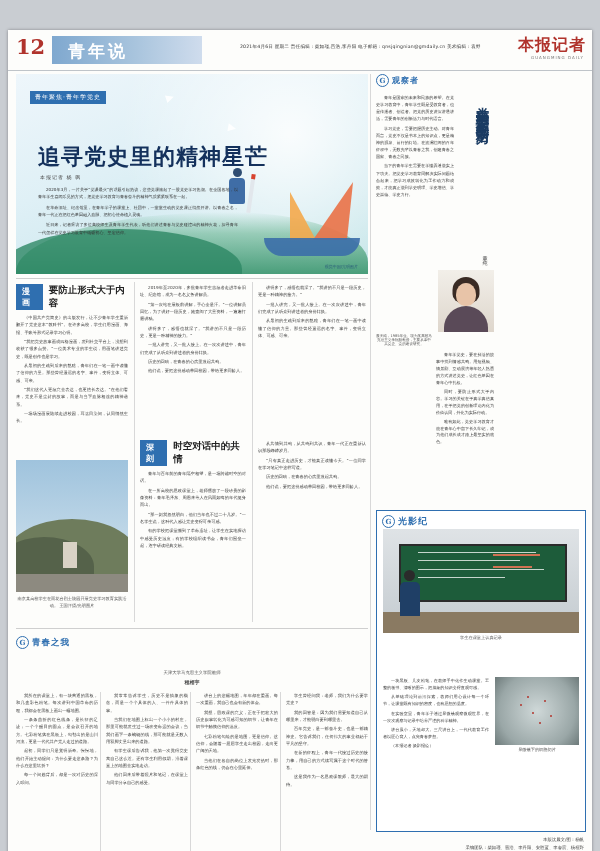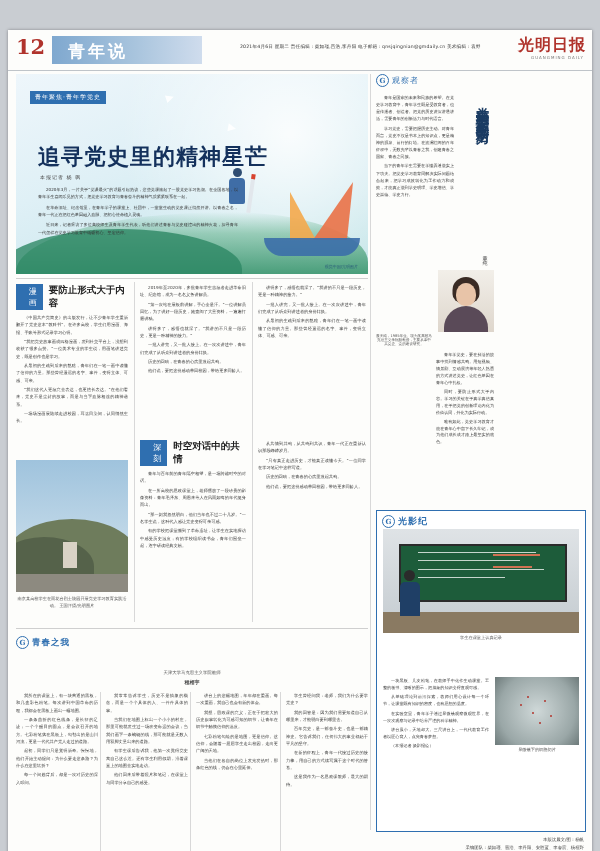--- a/index.html
+++ b/index.html
@@ -23,21 +23,21 @@
      background:linear-gradient(90deg,#7fa8cf 0%,#a8c4dd 55%,#cfdced 100%);}
   .mast-title{position:absolute;left:60px;top:10px;font-size:17px;color:#ffffff;font-weight:bold;letter-spacing:3px;font-family:"DejaVu Serif","Liberation Serif",serif;}
   .mast-info{position:absolute;left:232px;top:14px;font-size:4.6px;color:#333;letter-spacing:.2px;}
   .mast-logo{position:absolute;right:6px;top:5px;font-size:16px;color:#b0332c;font-weight:bold;letter-spacing:1px;font-family:"DejaVu Serif","Liberation Serif",serif;}
   .mast-logo-sub{position:absolute;right:8px;top:25px;font-size:4px;color:#777;letter-spacing:1px;}
 
   
   .col-rule{position:absolute;background:#d8d8d8;width:1px;}
   .hrule{position:absolute;background:#cfcfcf;height:1px;}
   .tag{display:inline-block;background:#2f6fb0;color:#fff;font-size:6px;padding:2px 5px;letter-spacing:1px;}
-  .sec-label{display:inline-block;background:#2f6fb0;color:#fff;font-size:8px;padding:2px 6px;font-weight:normal;text-align:right;}
+  .sec-label{display:inline-block;background:#2f6fb0;color:#fff;font-size:8px;padding:2px 6px;font-weight:bold;}
   .sec-title{font-size:9.5px;font-weight:bold;color:#222;margin-left:6px;font-family:"DejaVu Serif","Liberation Serif",serif;}
   .body-txt{font-size:4.2px;line-height:1.75;color:#3a3a3a;text-align:justify;}
   .body-txt p{margin:0 0 2px 0;text-indent:8px;}
   .caption{font-size:4.2px;color:#555;line-height:1.6;text-align:center;}
 
   
   .hero{position:absolute;left:8px;top:44px;width:352px;height:200px;overflow:hidden;
      background:linear-gradient(160deg,#eef6fb 0%,#dff0f6 40%,#cfe9ef 70%,#bfe3e5 100%);}
   .hero-wash{position:absolute;inset:0;
      background:radial-gradient(circle at 78% 30%,rgba(255,255,255,.85),rgba(255,255,255,0) 55%);}
@@ -65,21 +65,21 @@
   .hero-person .head{width:9px;height:9px;border-radius:50%;background:#2f4d72;margin:0 auto;}
   .hero-person .body{width:16px;height:26px;background:#3f6da6;margin:1px auto 0;border-radius:4px 4px 2px 2px;}
   .hero-person .pen{position:absolute;right:-3px;top:6px;width:4px;height:34px;background:#e2e7ec;border-top:5px solid #d8432e;transform:rotate(8deg);}
   .plane{position:absolute;width:0;height:0;border-left:8px solid #ffffff;border-top:4px solid transparent;border-bottom:4px solid transparent;opacity:.9;}
 
   
   .obs{position:absolute;left:368px;top:44px;width:120px;height:432px;}
   .obs-head{display:flex;align-items:center;gap:3px;}
   .g-badge{width:11px;height:11px;border-radius:50%;border:1.4px solid #2f6fb0;color:#2f6fb0;font-size:7px;
      display:flex;align-items:center;justify-content:center;font-weight:bold;font-family:"DejaVu Serif","Liberation Serif",serif;}
-  .obs-name{font-size:8px;font-weight:normal;color:#2f6fb0;letter-spacing:1px;}
+  .obs-name{font-size:8px;font-weight:bold;color:#2f6fb0;letter-spacing:1px;}
   .vtitle{position:absolute;right:4px;top:22px;writing-mode:vertical-rl;font-size:13.5px;font-weight:bold;
      color:#1b3c63;letter-spacing:2px;font-family:"DejaVu Serif","Liberation Serif",serif;line-height:1.35;height:150px;}
   .vauthor{position:absolute;right:8px;top:178px;writing-mode:vertical-rl;font-size:5px;color:#555;letter-spacing:2px;}
   .obs-body{position:absolute;left:0;top:20px;width:78px;font-size:4.1px;line-height:1.75;color:#3a3a3a;text-align:justify;}
   .obs-body p{margin:0 0 2px 0;text-indent:8px;}
   .obs-portrait{position:absolute;right:2px;top:196px;width:56px;height:62px;background:#e9e4de;overflow:hidden;}
   .pt-bg{position:absolute;inset:0;background:linear-gradient(180deg,#f2efe9,#ded6cc);}
   .pt-head{position:absolute;left:50%;top:13px;transform:translateX(-50%);width:20px;height:23px;border-radius:50% 50% 45% 45%;background:#e8c4a8;}
   .pt-hair{position:absolute;left:50%;top:7px;transform:translateX(-50%);width:27px;height:26px;border-radius:50% 50% 35% 35%;background:#3a2b24;}
   .pt-body{position:absolute;left:50%;bottom:0;transform:translateX(-50%);width:44px;height:26px;border-radius:22px 22px 0 0;background:#5a4a58;}
@@ -134,21 +134,21 @@
 </head>
 <body>
 
 <div class="page">
 
   <div class="masthead">
     <div class="pagenum">12</div>
     <div class="mast-band"></div>
     <div class="mast-title">青年说</div>
     <div class="mast-info">2021年4月6日  星期二   责任编辑：柴如瑾,晋浩,李丹阳   电子邮箱：qnsjqingnian@gmdaily.cn   美术编辑：袁野</div>
-    <div class="mast-logo">光明日报</div>
+    <div class="mast-logo">本报记者</div>
     <div class="mast-logo-sub">GUANGMING DAILY</div>
   </div>
 
   <div class="hero">
     <div class="hero-wash"></div>
     <div class="hero-green"></div>
     <div class="hero-green2"></div>
     <div class="hero-sail2"></div>
     <div class="hero-sail"></div>
     <div class="hero-boat"></div>

